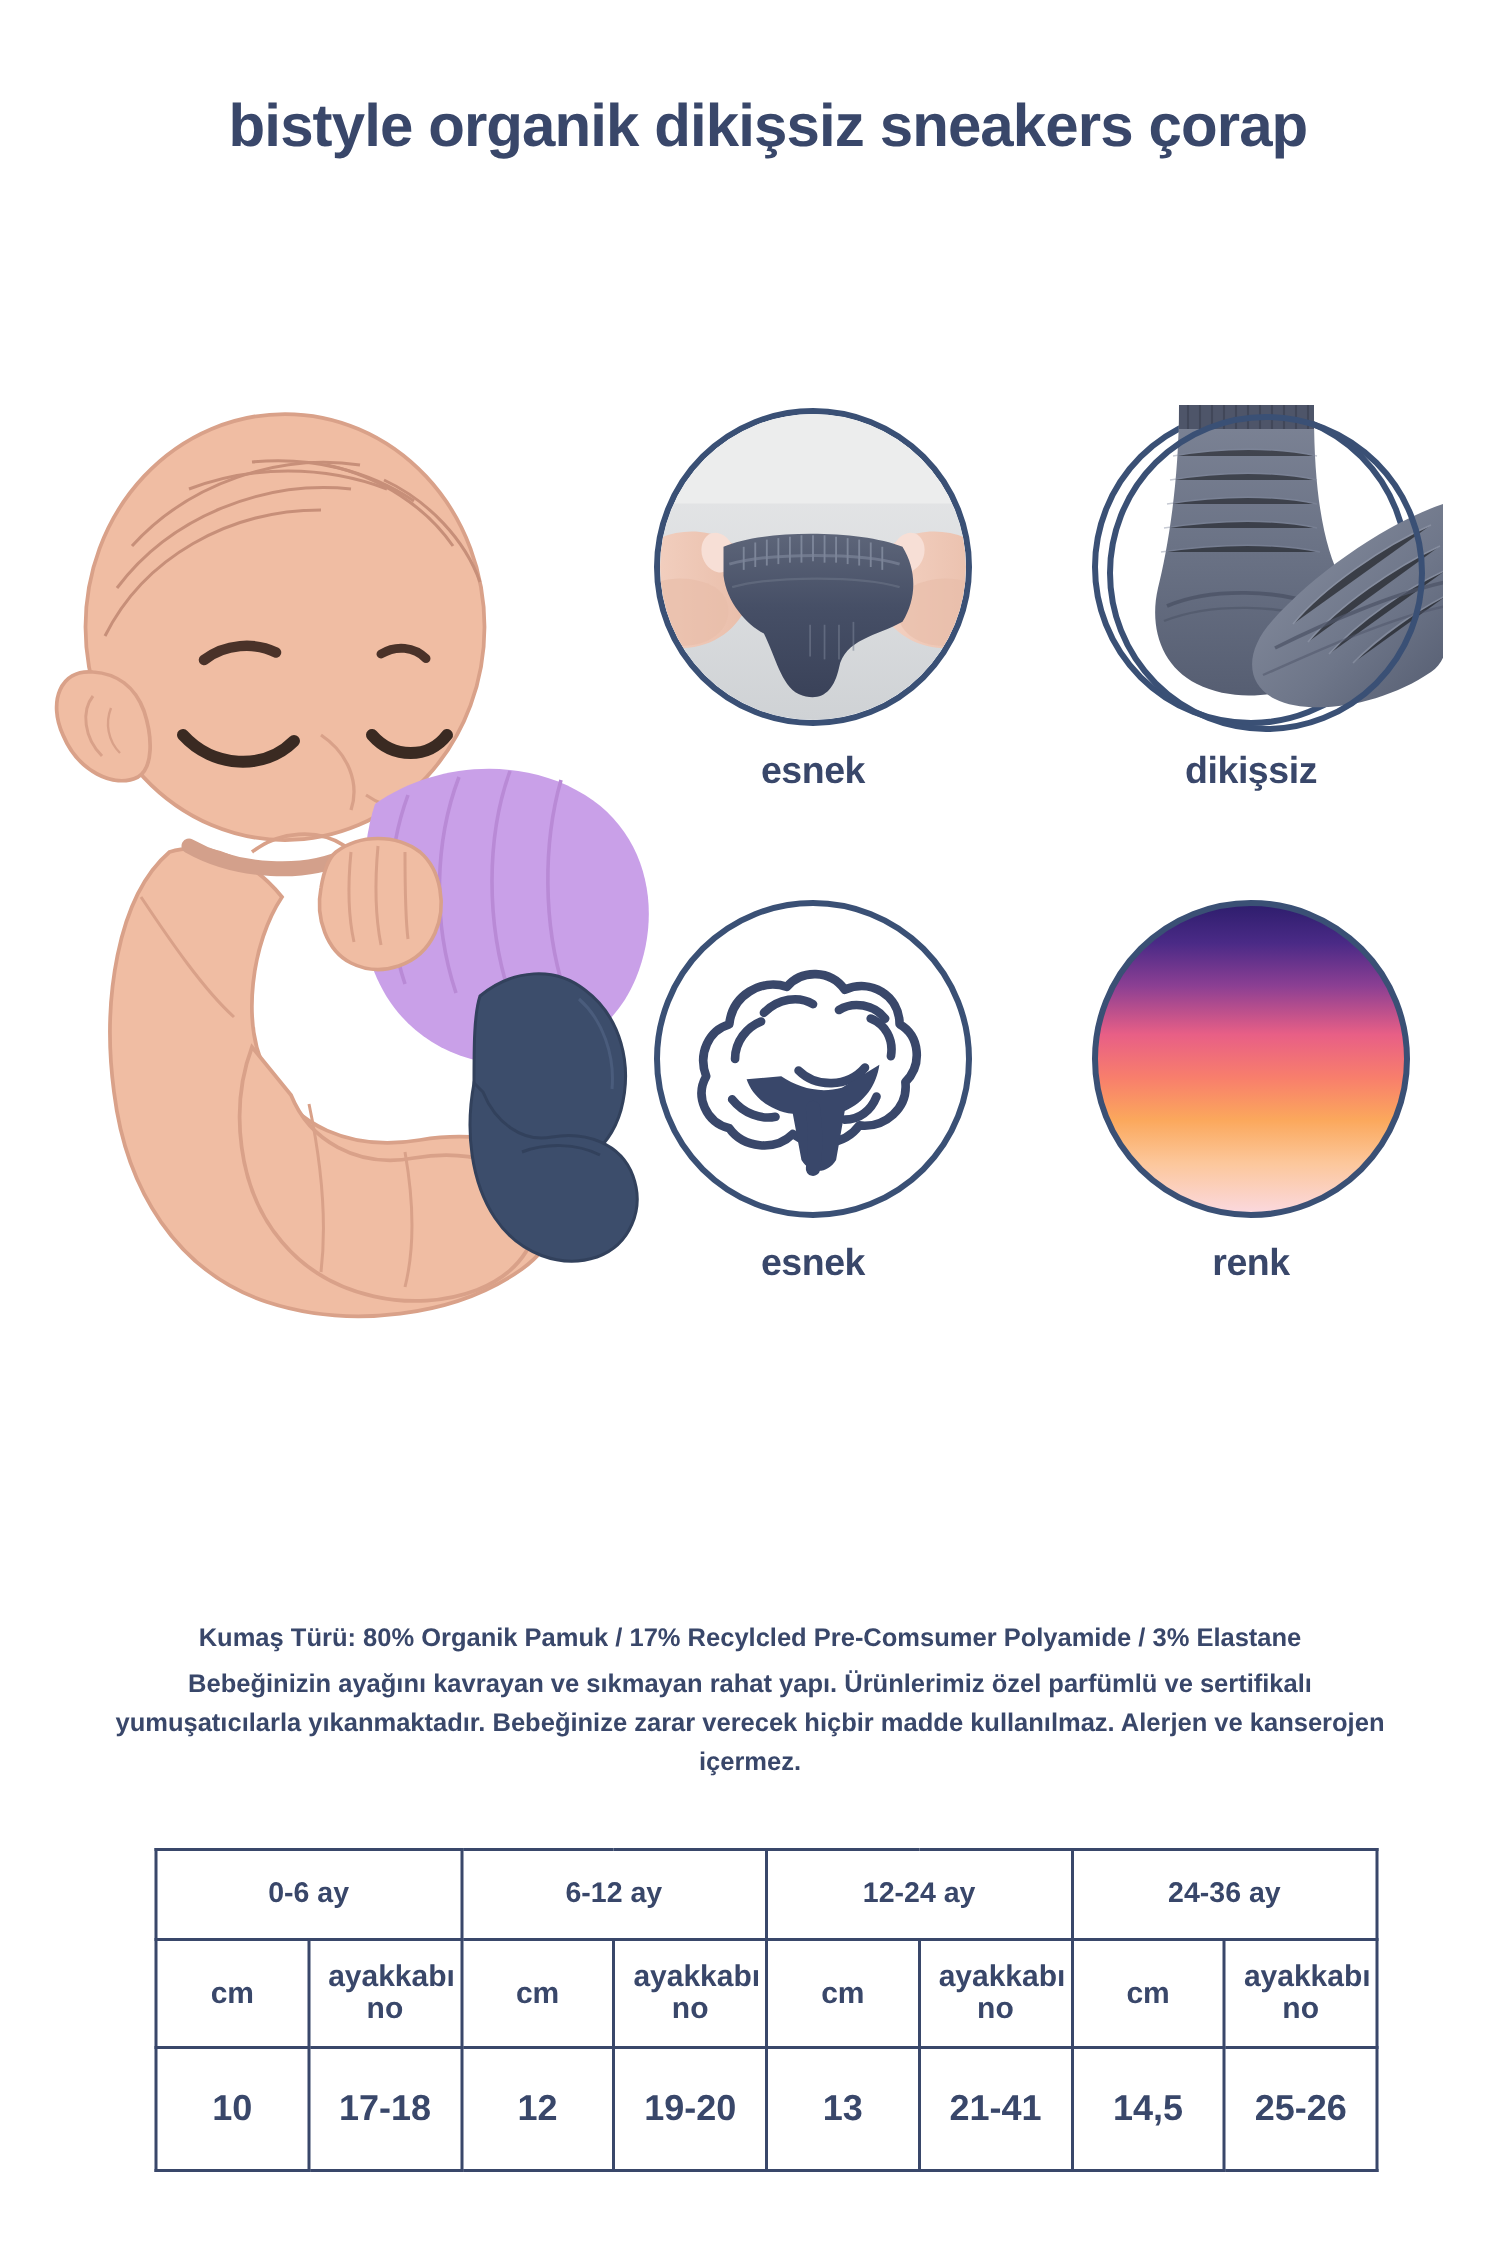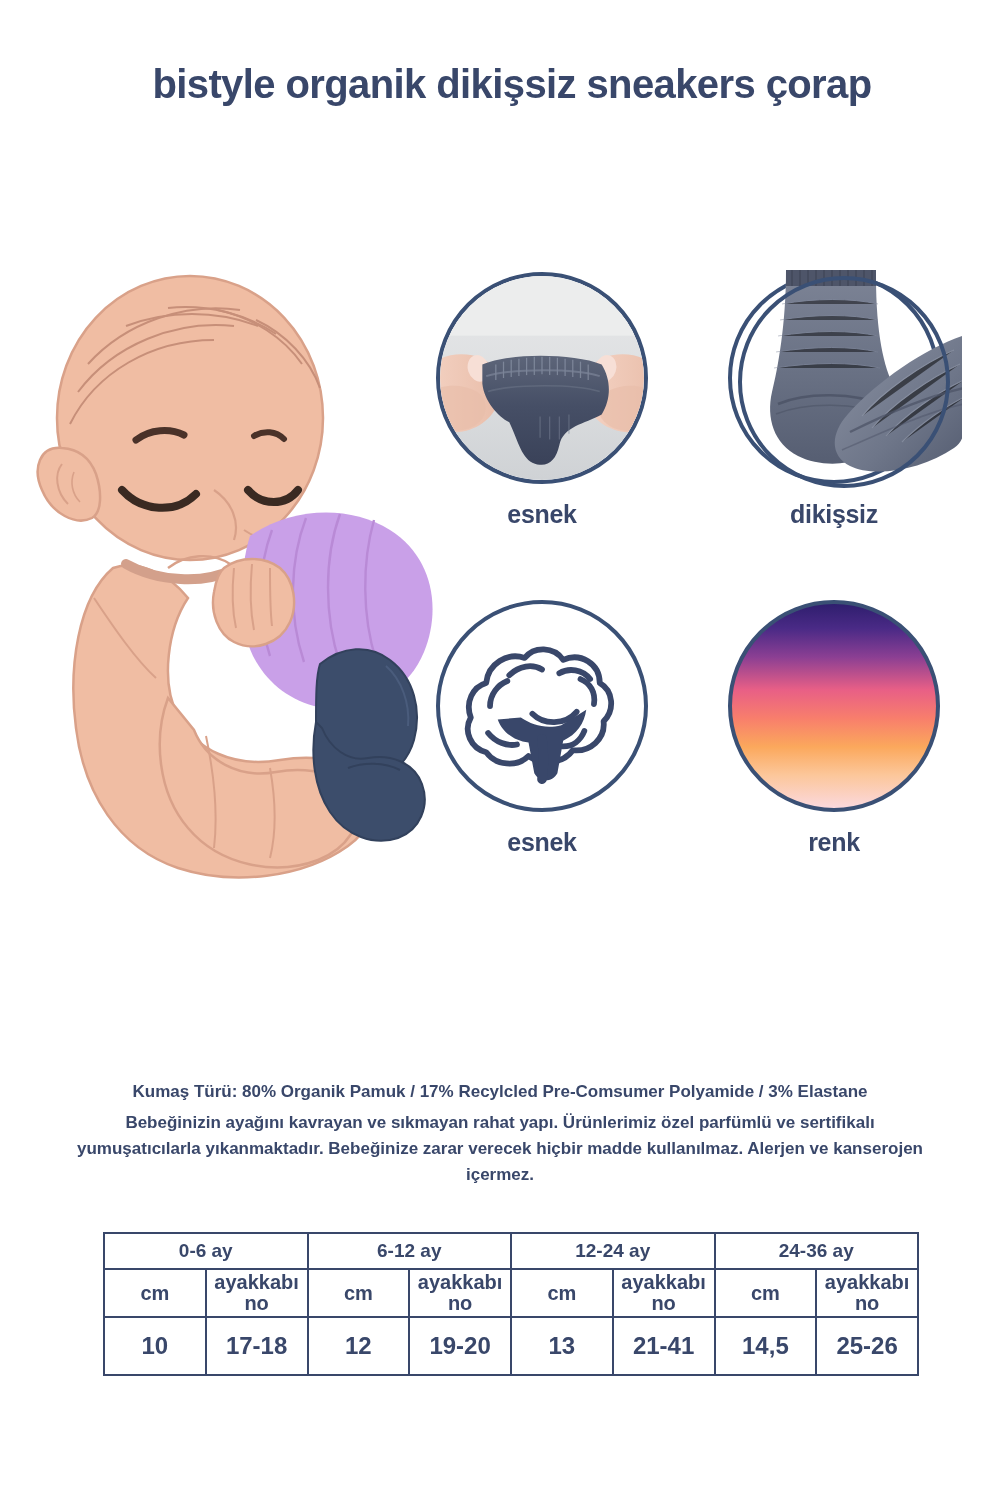--- a/index.html
+++ b/index.html
@@ -129,21 +129,21 @@
     top: 1232px;
     width: 816px;
     border-collapse: collapse;
     table-layout: fixed;
   }
   .size-table td {
     border: 2px solid #39476a;
     text-align: center;
     color: #39476a;
     font-weight: bold;
-    padding: 0;
+    padding: 12px;
   }
   .size-table .row-age td {
     height: 34px;
     font-size: 19px;
   }
   .size-table .row-head td {
     height: 46px;
     font-size: 20px;
     line-height: 21px;
   }

